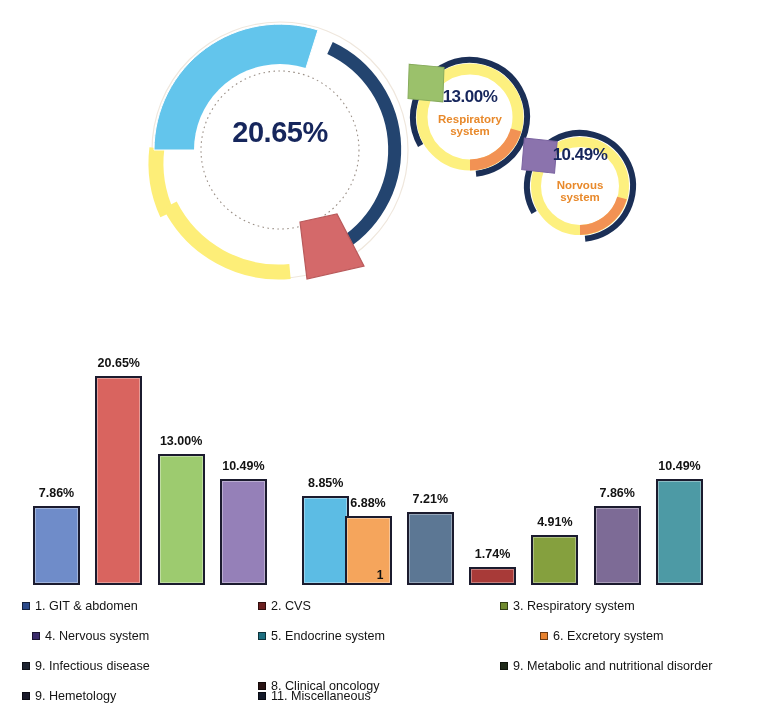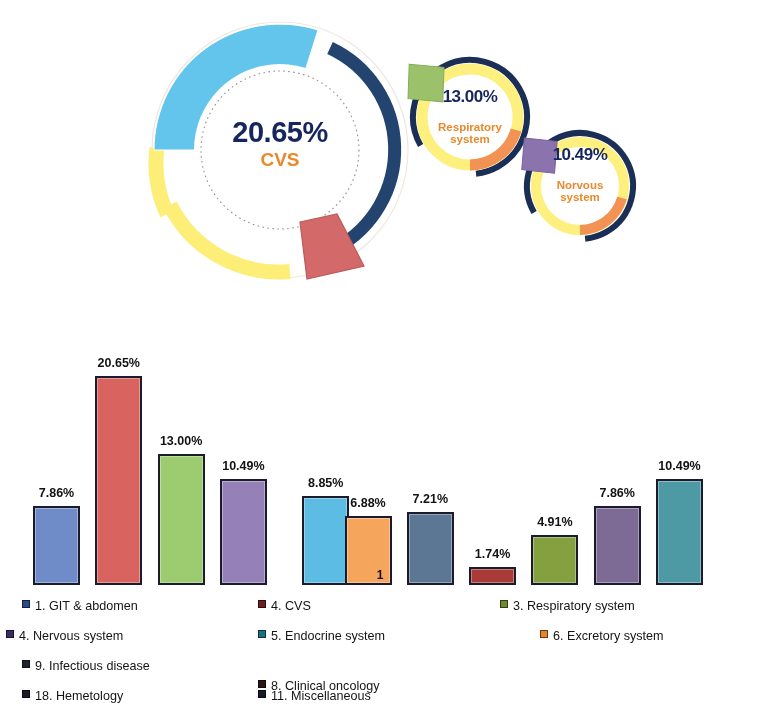--- a/index.html
+++ b/index.html
@@ -39,21 +39,21 @@
   #main-donut-text .donut-center-pct { font-size: 29px; }
   #main-donut-text .donut-center-label { font-size: 19px; margin-top: 3px; }
 
   #donut2-text {
     position: absolute;
     left: 411px; top: 88px;
     width: 118px; text-align: center;
     pointer-events: none;
   }
   #donut2-text .donut-center-pct { font-size: 17px; }
-  #donut2-text .donut-center-label { font-size: 11.5px; margin-top: 16px; }
+  #donut2-text .donut-center-label { font-size: 11.5px; margin-top: 8px; }
 
   #donut3-text {
     position: absolute;
     left: 523px; top: 146px;
     width: 114px; text-align: center;
     pointer-events: none;
   }
   #donut3-text .donut-center-pct { font-size: 17px; }
   #donut3-text .donut-center-label { font-size: 11.5px; margin-top: 16px; }
 
@@ -82,21 +82,21 @@
   }
 
   
   #legend {
     position: absolute; left: 0; top: 595px;
     width: 768px; height: 125px;
   }
   .legend-item {
     position: absolute;
     display: flex;
-    align-items: flex-start;
+    align-items: center;
     font-size: 12.6px;
     color: #141414;
     white-space: nowrap;
   }
   .legend-swatch {
     width: 8px; height: 8px;
     margin-right: 5px;
     flex: 0 0 auto;
     border: 1px solid rgba(0,0,0,0.55);
   }
@@ -146,21 +146,20 @@
       <g>
         <circle cx="580" cy="186" r="53" fill="none" stroke="#1b2f56" stroke-width="6" stroke-dasharray="272 62" transform="rotate(150 580 186)"></circle>
         <circle cx="580" cy="186" r="44" fill="none" stroke="#fdf07f" stroke-width="10"></circle>
         <path d="M 622 198 A 44 44 0 0 1 580 230" fill="none" stroke="#f29254" stroke-width="10"></path>
         <path d="M 527 136 L 559 144 L 552 175 L 520 167 Z" fill="#8b73ad" stroke="#7a63a0" stroke-width="1" transform="rotate(-8 540 156)"></path>
       </g>
     </svg>
 
     <div id="main-donut-text">
       <div class="donut-center-pct">20.65%</div>
-      <div class="donut-center-label">CVS</div>
     </div>
 
     <div id="donut2-text">
       <div class="donut-center-pct">13.00%</div>
       <div class="donut-center-label">
         <span>Respiratory</span><br>
         <span>system</span>
       </div>
     </div>
 
@@ -223,49 +222,53 @@
     <div id="x-axis-tick">1</div>
   </div>
 
   <div id="legend">
       <div class="legend-item" style="left: 22px; top: 5px;">
         <span class="legend-swatch" style="background: rgb(43, 74, 139);"></span>
         <span class="legend-text">1. GIT &amp; abdomen</span>
       </div>
       <div class="legend-item" style="left: 258px; top: 5px;">
         <span class="legend-swatch" style="background: rgb(107, 31, 31);"></span>
-        <span class="legend-text">4. CVS</span>
+        <span class="legend-text">2. CVS</span>
       </div>
       <div class="legend-item" style="left: 500px; top: 5px;">
         <span class="legend-swatch" style="background: rgb(111, 138, 46);"></span>
         <span class="legend-text">3.    Respiratory system</span>
       </div>
-      <div class="legend-item" style="left: 6px; top: 35px;">
+      <div class="legend-item" style="left: 32px; top: 35px;">
         <span class="legend-swatch" style="background: rgb(58, 43, 107);"></span>
         <span class="legend-text">4. Nervous system</span>
       </div>
       <div class="legend-item" style="left: 258px; top: 35px;">
         <span class="legend-swatch" style="background: rgb(29, 111, 128);"></span>
         <span class="legend-text">5. Endocrine system</span>
       </div>
       <div class="legend-item" style="left: 500px; top: 35px; padding-left: 40px;">
         <span class="legend-swatch" style="background: rgb(232, 130, 46);"></span>
         <span class="legend-text">6. Excretory system</span>
       </div>
       <div class="legend-item" style="left: 22px; top: 65px;">
         <span class="legend-swatch" style="background: rgb(29, 35, 48);"></span>
         <span class="legend-text">9. Infectious disease</span>
       </div>
       <div class="legend-item" style="left: 258px; top: 65px; margin-top: 20px;">
         <span class="legend-swatch" style="background: rgb(42, 20, 20);"></span>
         <span class="legend-text">8.    Clinical oncology</span>
       </div>
+      <div class="legend-item" style="left: 500px; top: 65px;">
+        <span class="legend-swatch" style="background: rgb(31, 42, 26);"></span>
+        <span class="legend-text">9. Metabolic and nutritional disorder</span>
+      </div>
       <div class="legend-item" style="left: 22px; top: 95px;">
         <span class="legend-swatch" style="background: rgb(26, 26, 42);"></span>
-        <span class="legend-text">18. Hemetology</span>
+        <span class="legend-text">9. Hemetology</span>
       </div>
       <div class="legend-item" style="left: 258px; top: 95px;">
         <span class="legend-swatch" style="background: rgb(20, 26, 42);"></span>
         <span class="legend-text">11. Miscellaneous</span>
       </div>
     </div>
 
 </div>
 
 </body></html>

